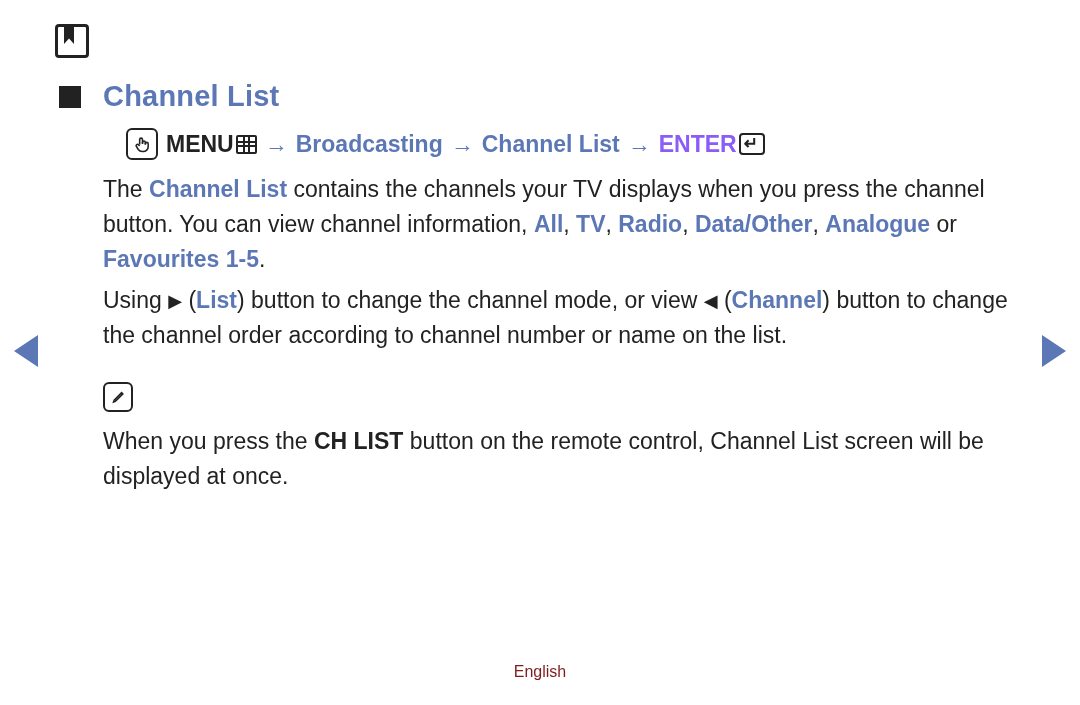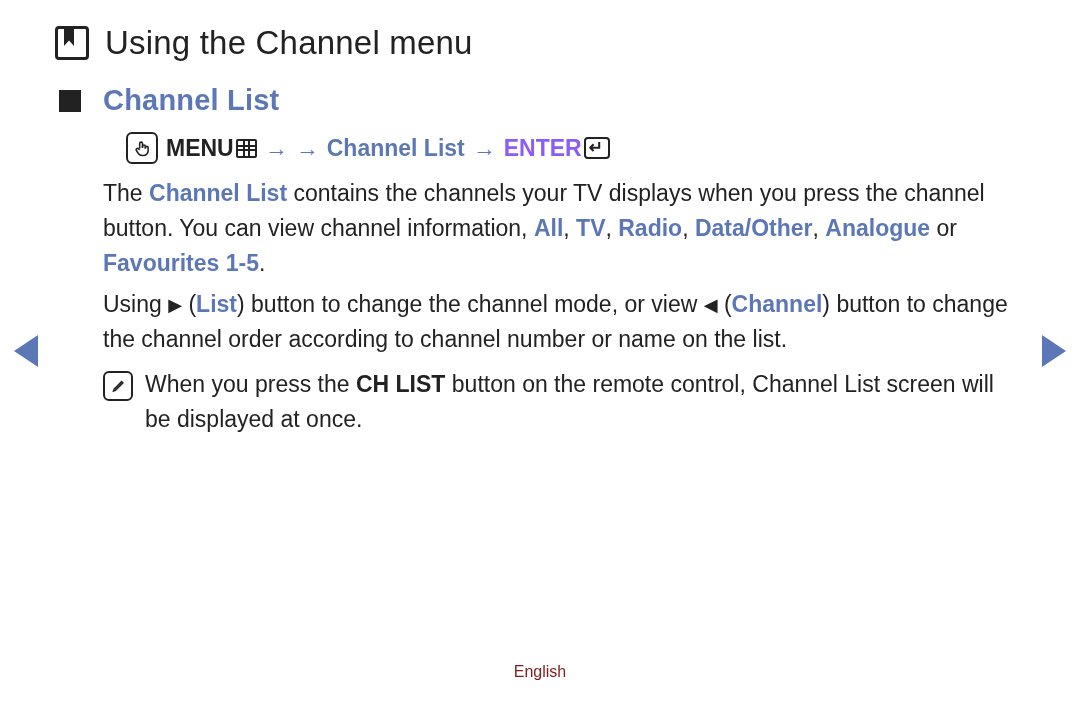--- a/index.html
+++ b/index.html
@@ -124,21 +124,22 @@
     top:-4px;left:3px;
     font-size:17px;
     font-weight:700;
   }
   .para { margin-bottom: 6px; }
   .para .blue-inline { color:#5b77b6; font-weight:700; }
   .tri { font-size:18px; vertical-align:1px; }
   .note-row {
     display:flex;
     gap: 12px;
-    margin-top: 10px;
+    margin-top: 25px;
+    flex-direction: column;
   }
   .note-icon {
     width: 26px;
     height: 26px;
     border: 2.5px solid #222;
     border-radius: 6px;
     display:flex;align-items:center;justify-content:center;
     flex:0 0 auto;
     margin-top: 4px;
   }
@@ -165,21 +166,20 @@
 </head>
 <body>
 
 <div class="nav-left"></div>
 <div class="nav-right"></div>
 
 <div class="page">
 
   <div class="heading-row">
     <span class="bookmark-icon"></span>
-    <span class="section-title">Using the Channel menu</span>
   </div>
 
   <div class="item-row">
     <span class="square-bullet"></span>
     <span class="item-title">Channel List</span>
   </div>
 
   <div class="body">
 
     <div class="path-line">
@@ -187,20 +187,21 @@
         <svg viewBox="0 0 24 24" fill="none" stroke="#222" stroke-width="2.2">
           <path d="M8 12V5a2 2 0 1 1 4 0v6"></path>
           <path d="M12 11V9a2 2 0 1 1 4 0v3"></path>
           <path d="M16 12v-1a2 2 0 1 1 4 0v4a7 7 0 0 1-7 7h-1a7 7 0 0 1-6-3l-3-5a2 2 0 0 1 3-2l2 2"></path>
         </svg>
       </span>
       <span>
         <span class="menu-label">MENU</span><span class="grid-icon"></span>
       </span>
       <span class="arrow">→</span>
+      <span class="blue">Broadcasting</span>
       <span class="arrow">→</span>
       <span class="blue">Channel List</span>
       <span class="arrow">→</span>
       <span>
         <span class="enter-label">ENTER</span><span class="enter-icon"></span>
       </span>
     </div>
 
     <div class="para">
       <span>The </span><span class="blue-inline">Channel List</span><span> contains the channels your TV displays when you press the channel button. You can view channel information, </span><span class="blue-inline">All</span><span>, </span><span class="blue-inline">TV</span><span>, </span><span class="blue-inline">Radio</span><span>, </span><span class="blue-inline">Data/Other</span><span>, </span><span class="blue-inline">Analogue</span><span> or </span><span class="blue-inline">Favourites 1-5</span><span>.</span>

